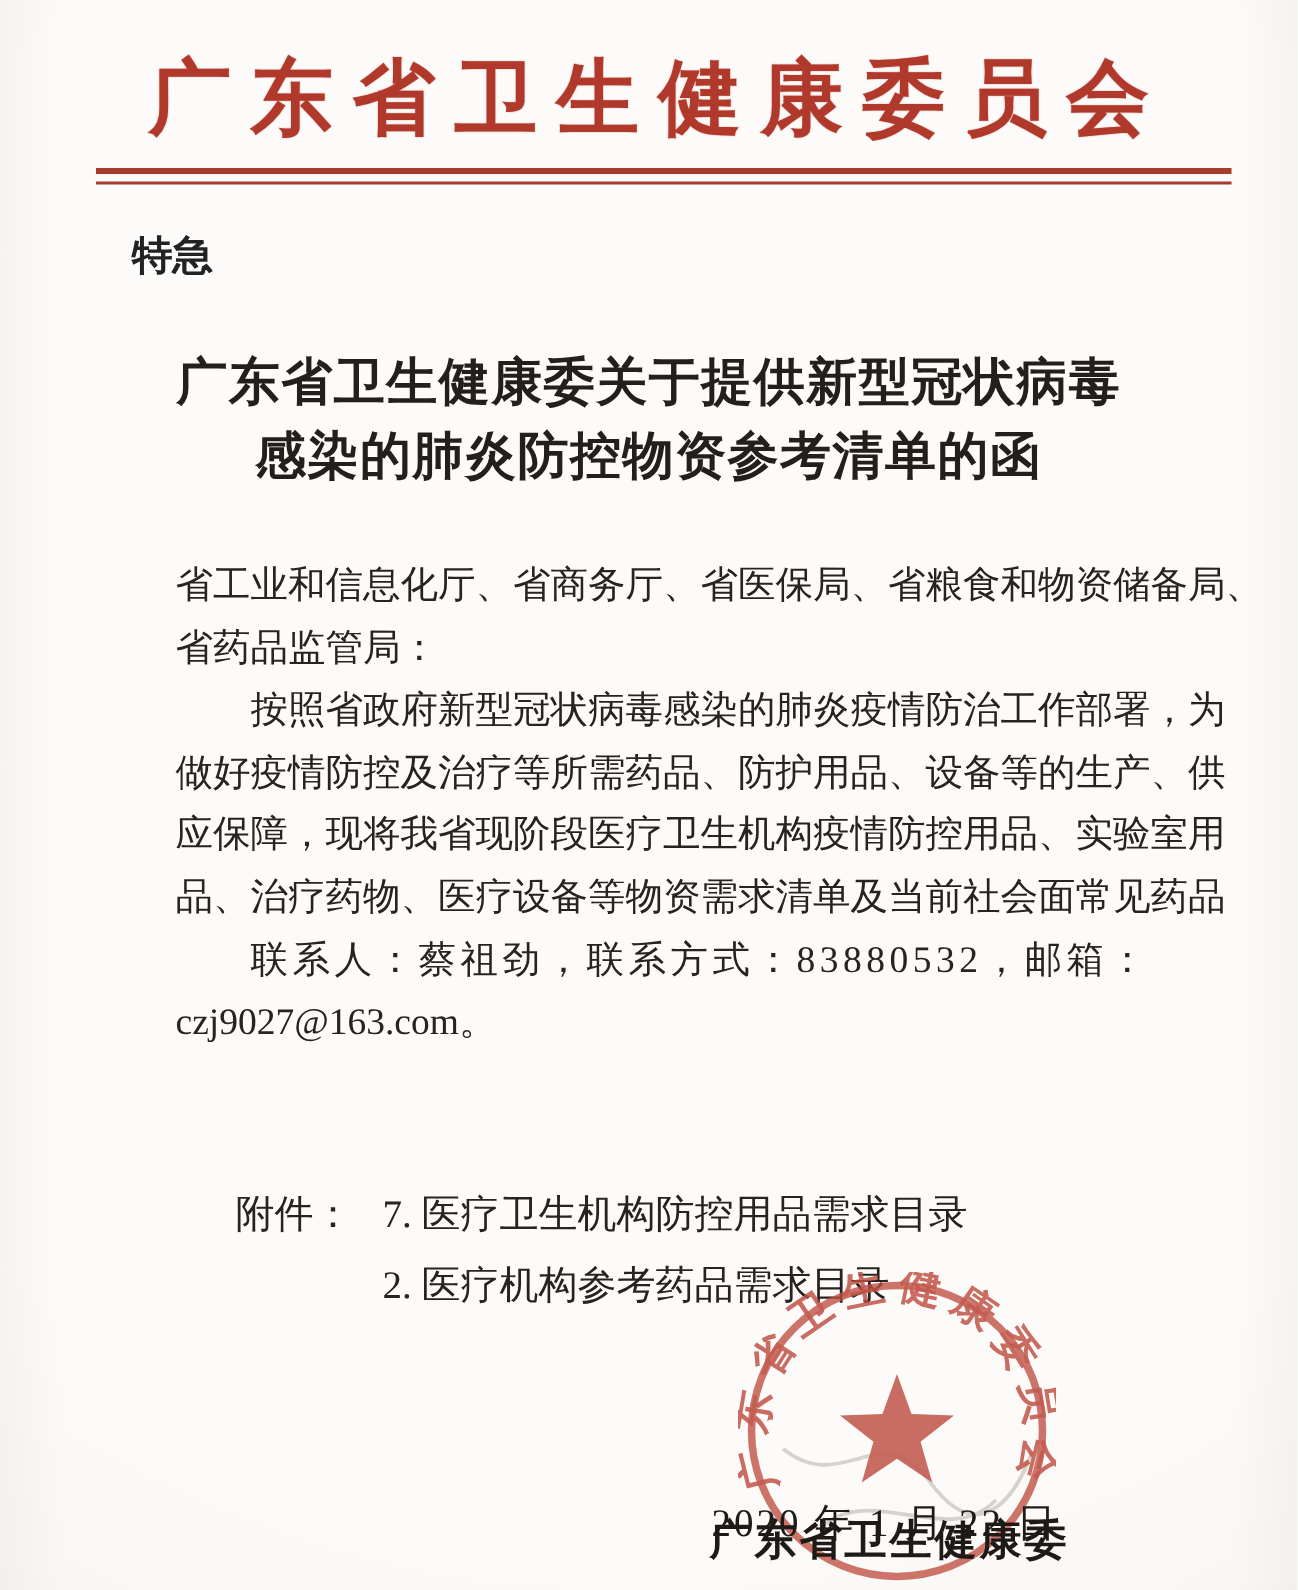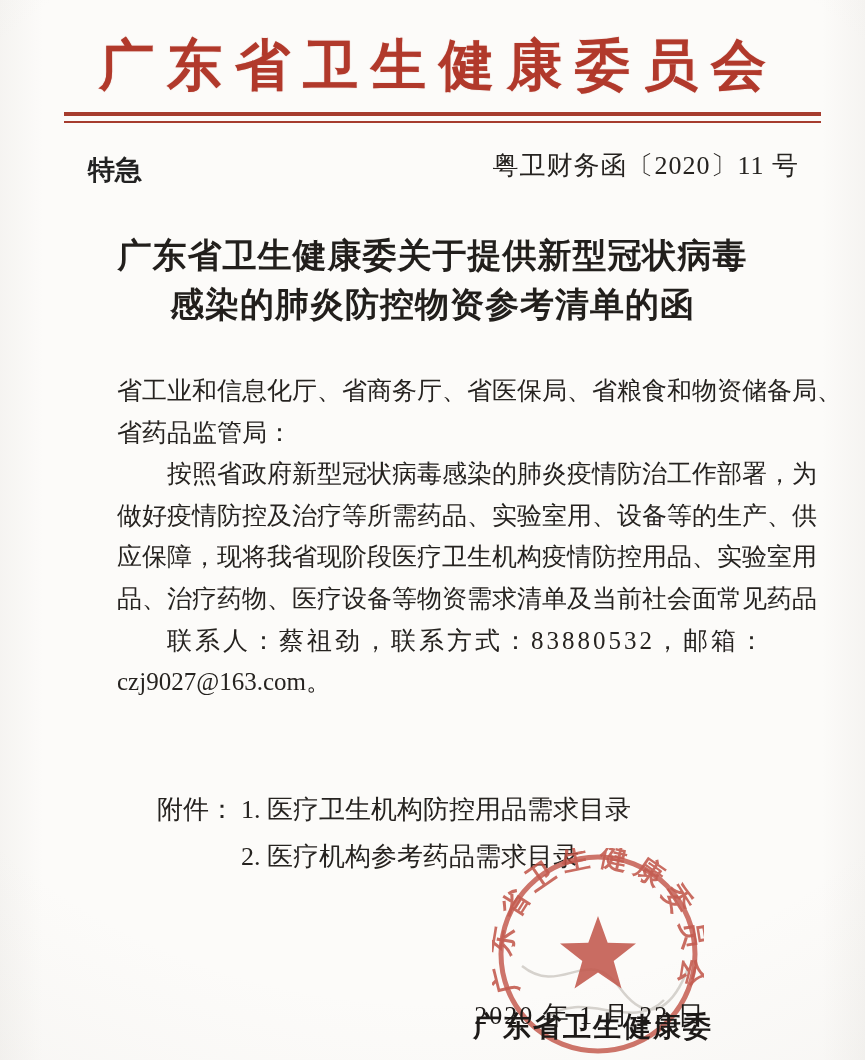--- a/index.html
+++ b/index.html
@@ -35,21 +35,21 @@
     position:absolute;top:370px;left:88px;width:705px;
     font-size:25px;line-height:41.6px;color:#262320;margin-left:29px;
   }
   .doc-body .line{white-space:nowrap;}
   .doc-body .indent{text-indent:2em;}
   .doc-body .spread{letter-spacing:3px;}
   .attachments{
     position:absolute;top:786px;left:157px;display:flex;align-items:flex-start;
     font-size:26px;line-height:47px;color:#262320;
   }
-  .attachments .label{margin-right:6px;white-space:nowrap;}
+  .attachments .label{margin-right:20px;white-space:nowrap;}
   .attachments .items div{white-space:nowrap;}
   .seal{position:absolute;left:492px;top:848px;width:212px;height:212px;z-index:1;opacity:.92;}
   .signature{
     position:absolute;top:1008px;left:428px;width:330px;z-index:2;
     text-align:center;font-size:28px;font-weight:600;color:#1d1a18;letter-spacing:2px;white-space:nowrap;
   }
   .doc-date{
     position:absolute;top:998px;left:430px;width:320px;z-index:2;
     text-align:center;font-size:26px;color:#1d1a18;letter-spacing:2px;white-space:nowrap;
   }
@@ -58,43 +58,42 @@
 <body>
 
 <div class="page">
 
   <div class="agency-header">广东省卫生健康委员会</div>
 
   <div class="red-rule"></div>
 
   <div class="meta-row">
     <span class="urgency">特急</span>
-    <span class="doc-number">粤卫财务函〔2020〕11 号</span>
   </div>
 
   <div class="doc-title">
     <div>广东省卫生健康委关于提供新型冠状病毒</div>
     <div>感染的肺炎防控物资参考清单的函</div>
   </div>
 
   <div class="doc-body">
     <div class="line">省工业和信息化厅、省商务厅、省医保局、省粮食和物资储备局、</div>
     <div class="line">省药品监管局：</div>
     <div class="line indent">按照省政府新型冠状病毒感染的肺炎疫情防治工作部署，为</div>
-    <div class="line">做好疫情防控及治疗等所需药品、实验室用、设备等的生产、供</div>
+    <div class="line">做好疫情防控及治疗等所需药品、防护用品、设备等的生产、供</div>
     <div class="line">应保障，现将我省现阶段医疗卫生机构疫情防控用品、实验室用</div>
     <div class="line">品、治疗药物、医疗设备等物资需求清单及当前社会面常见药品</div>
     <div class="line indent spread">联系人：蔡祖劲，联系方式：83880532，邮箱：</div>
     <div class="line">czj9027@163.com。</div>
   </div>
 
   <div class="attachments">
     <div class="label">附件：</div>
     <div class="items">
-      <div>1. 医疗卫生机构防控用品需求目录</div>
+      <div>7. 医疗卫生机构防控用品需求目录</div>
       <div>2. 医疗机构参考药品需求目录</div>
     </div>
   </div>
 
   <svg class="seal" viewBox="0 0 212 212">
     <defs>
       <path id="seal-arc" d="M 27.3 142.4 A 87 87 0 1 1 184.7 142.4" fill="none"></path>
     </defs>
 
     <path d="M 30 118 C 70 150, 95 95, 128 140 S 185 150, 196 120 M 55 170 C 90 140, 140 185, 172 152" fill="none" stroke="#8e867b" stroke-width="2.5" opacity="0.38"></path>

